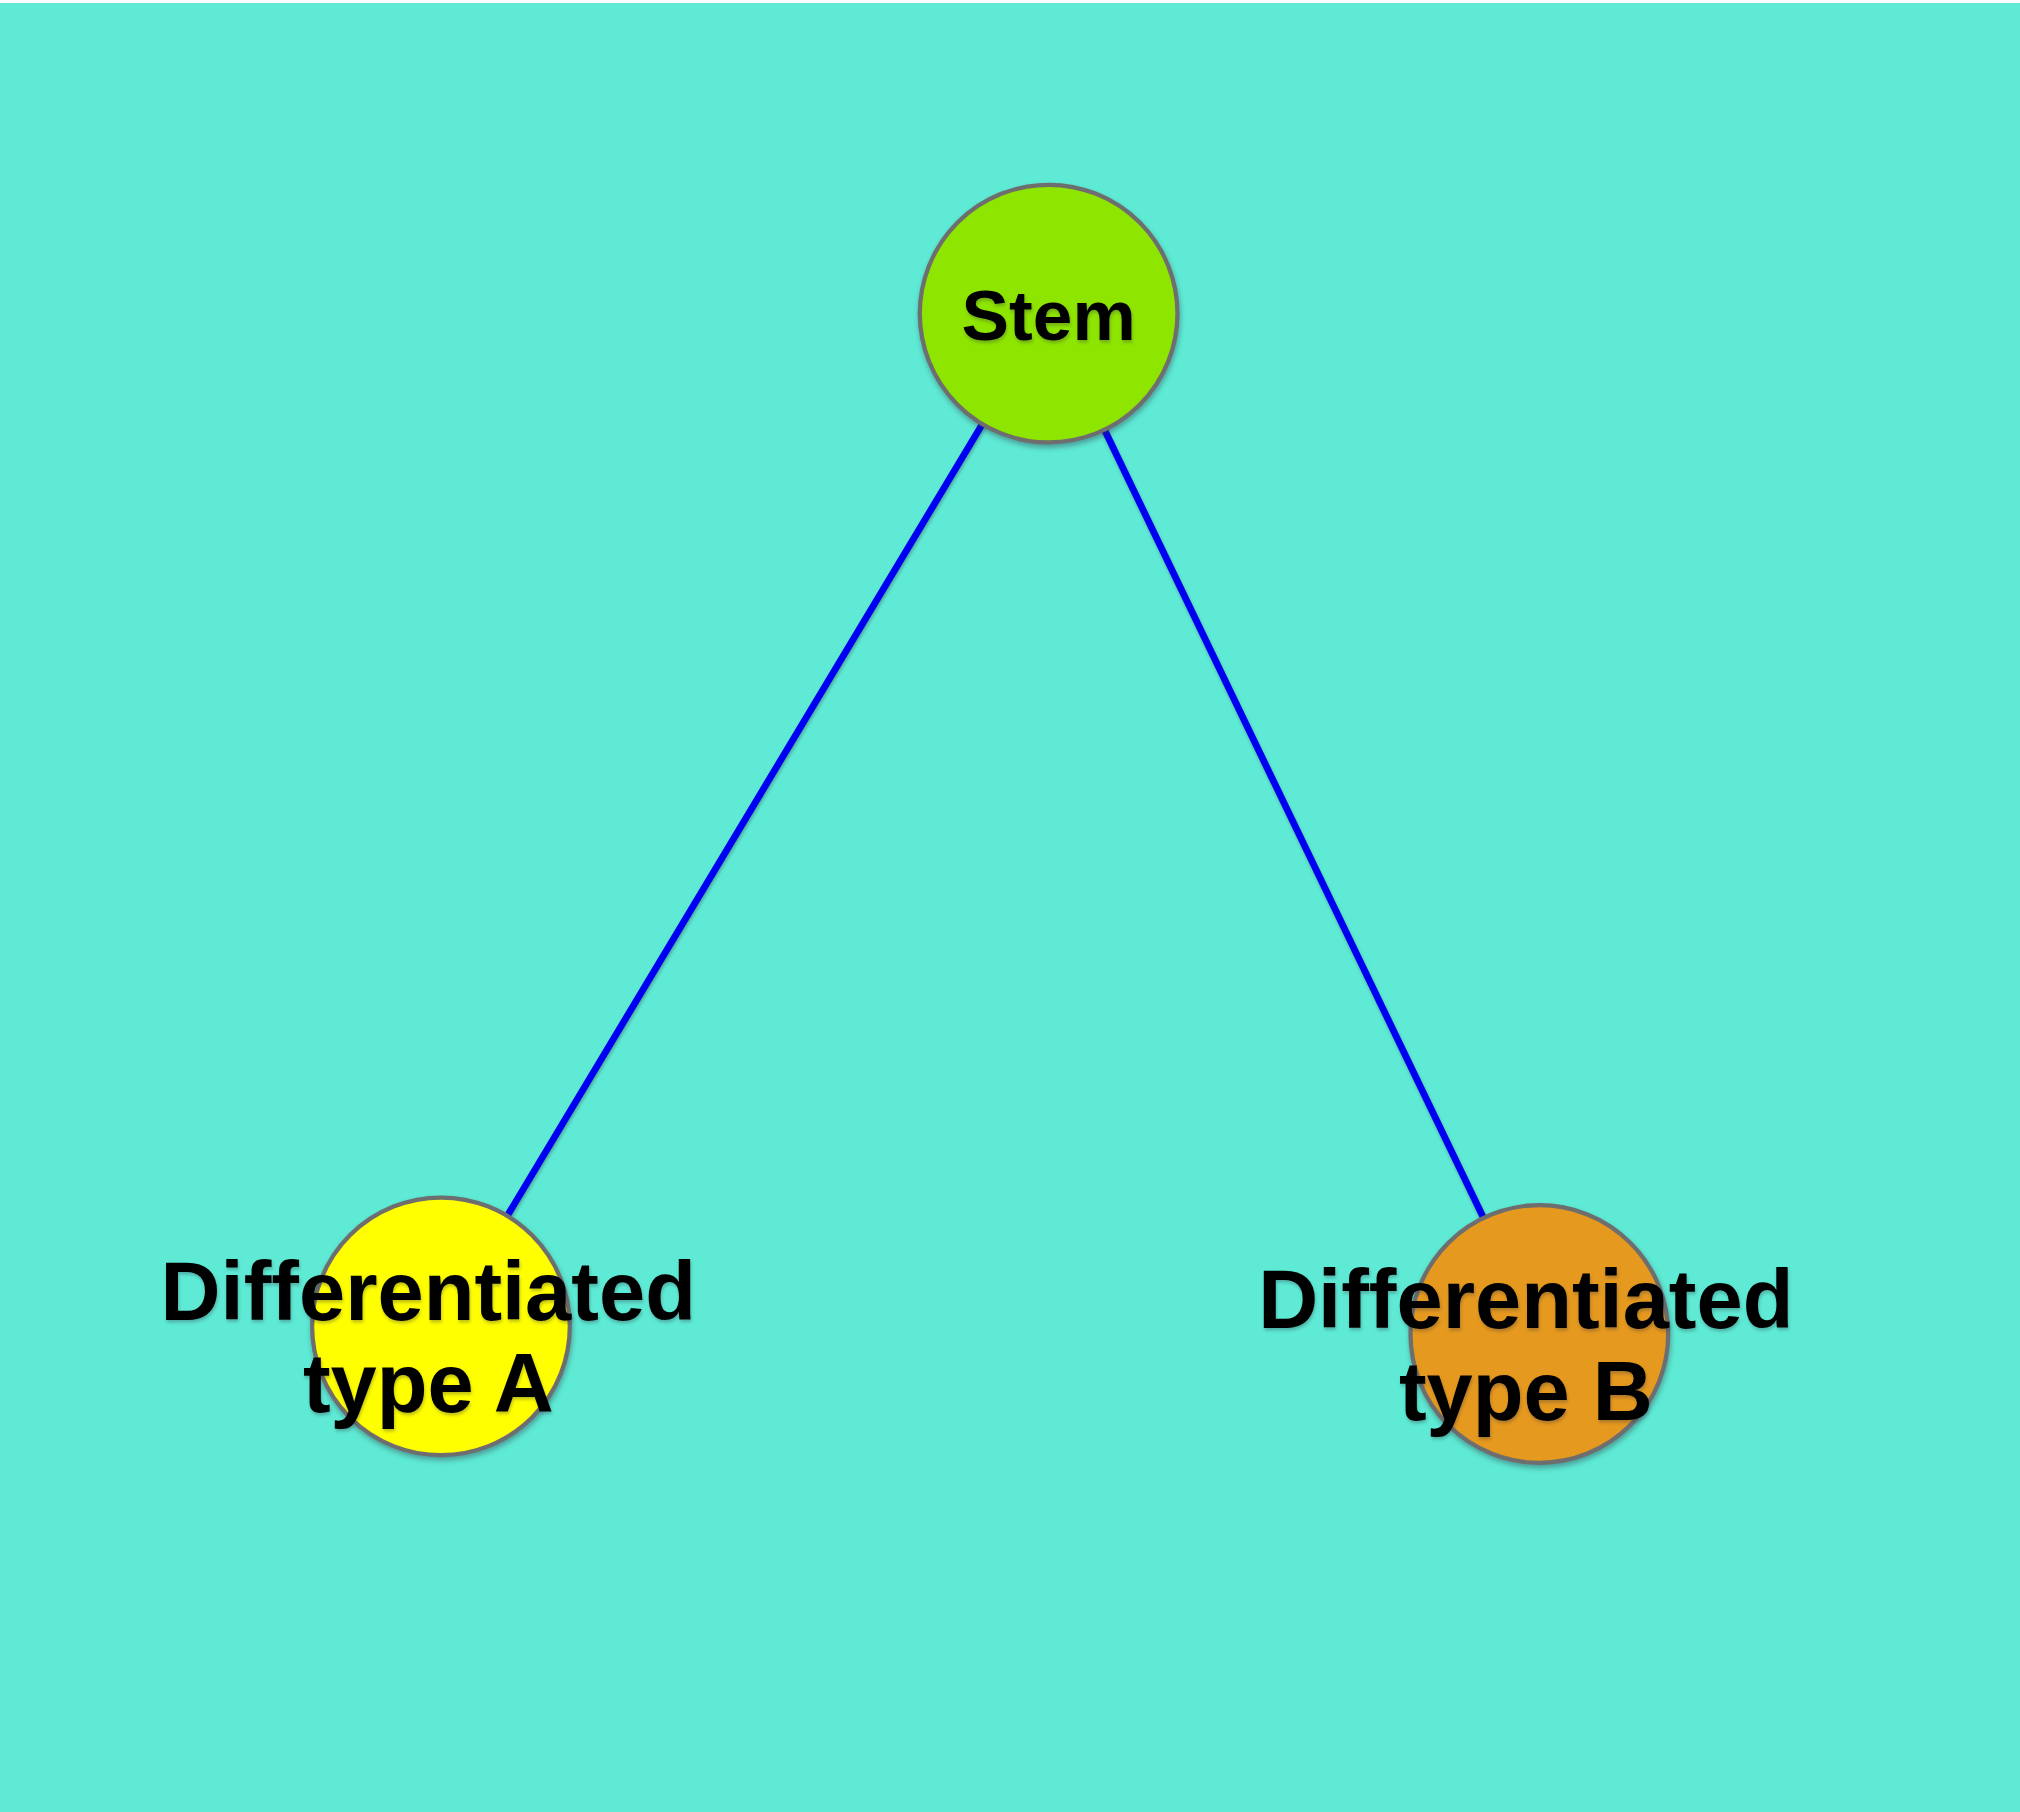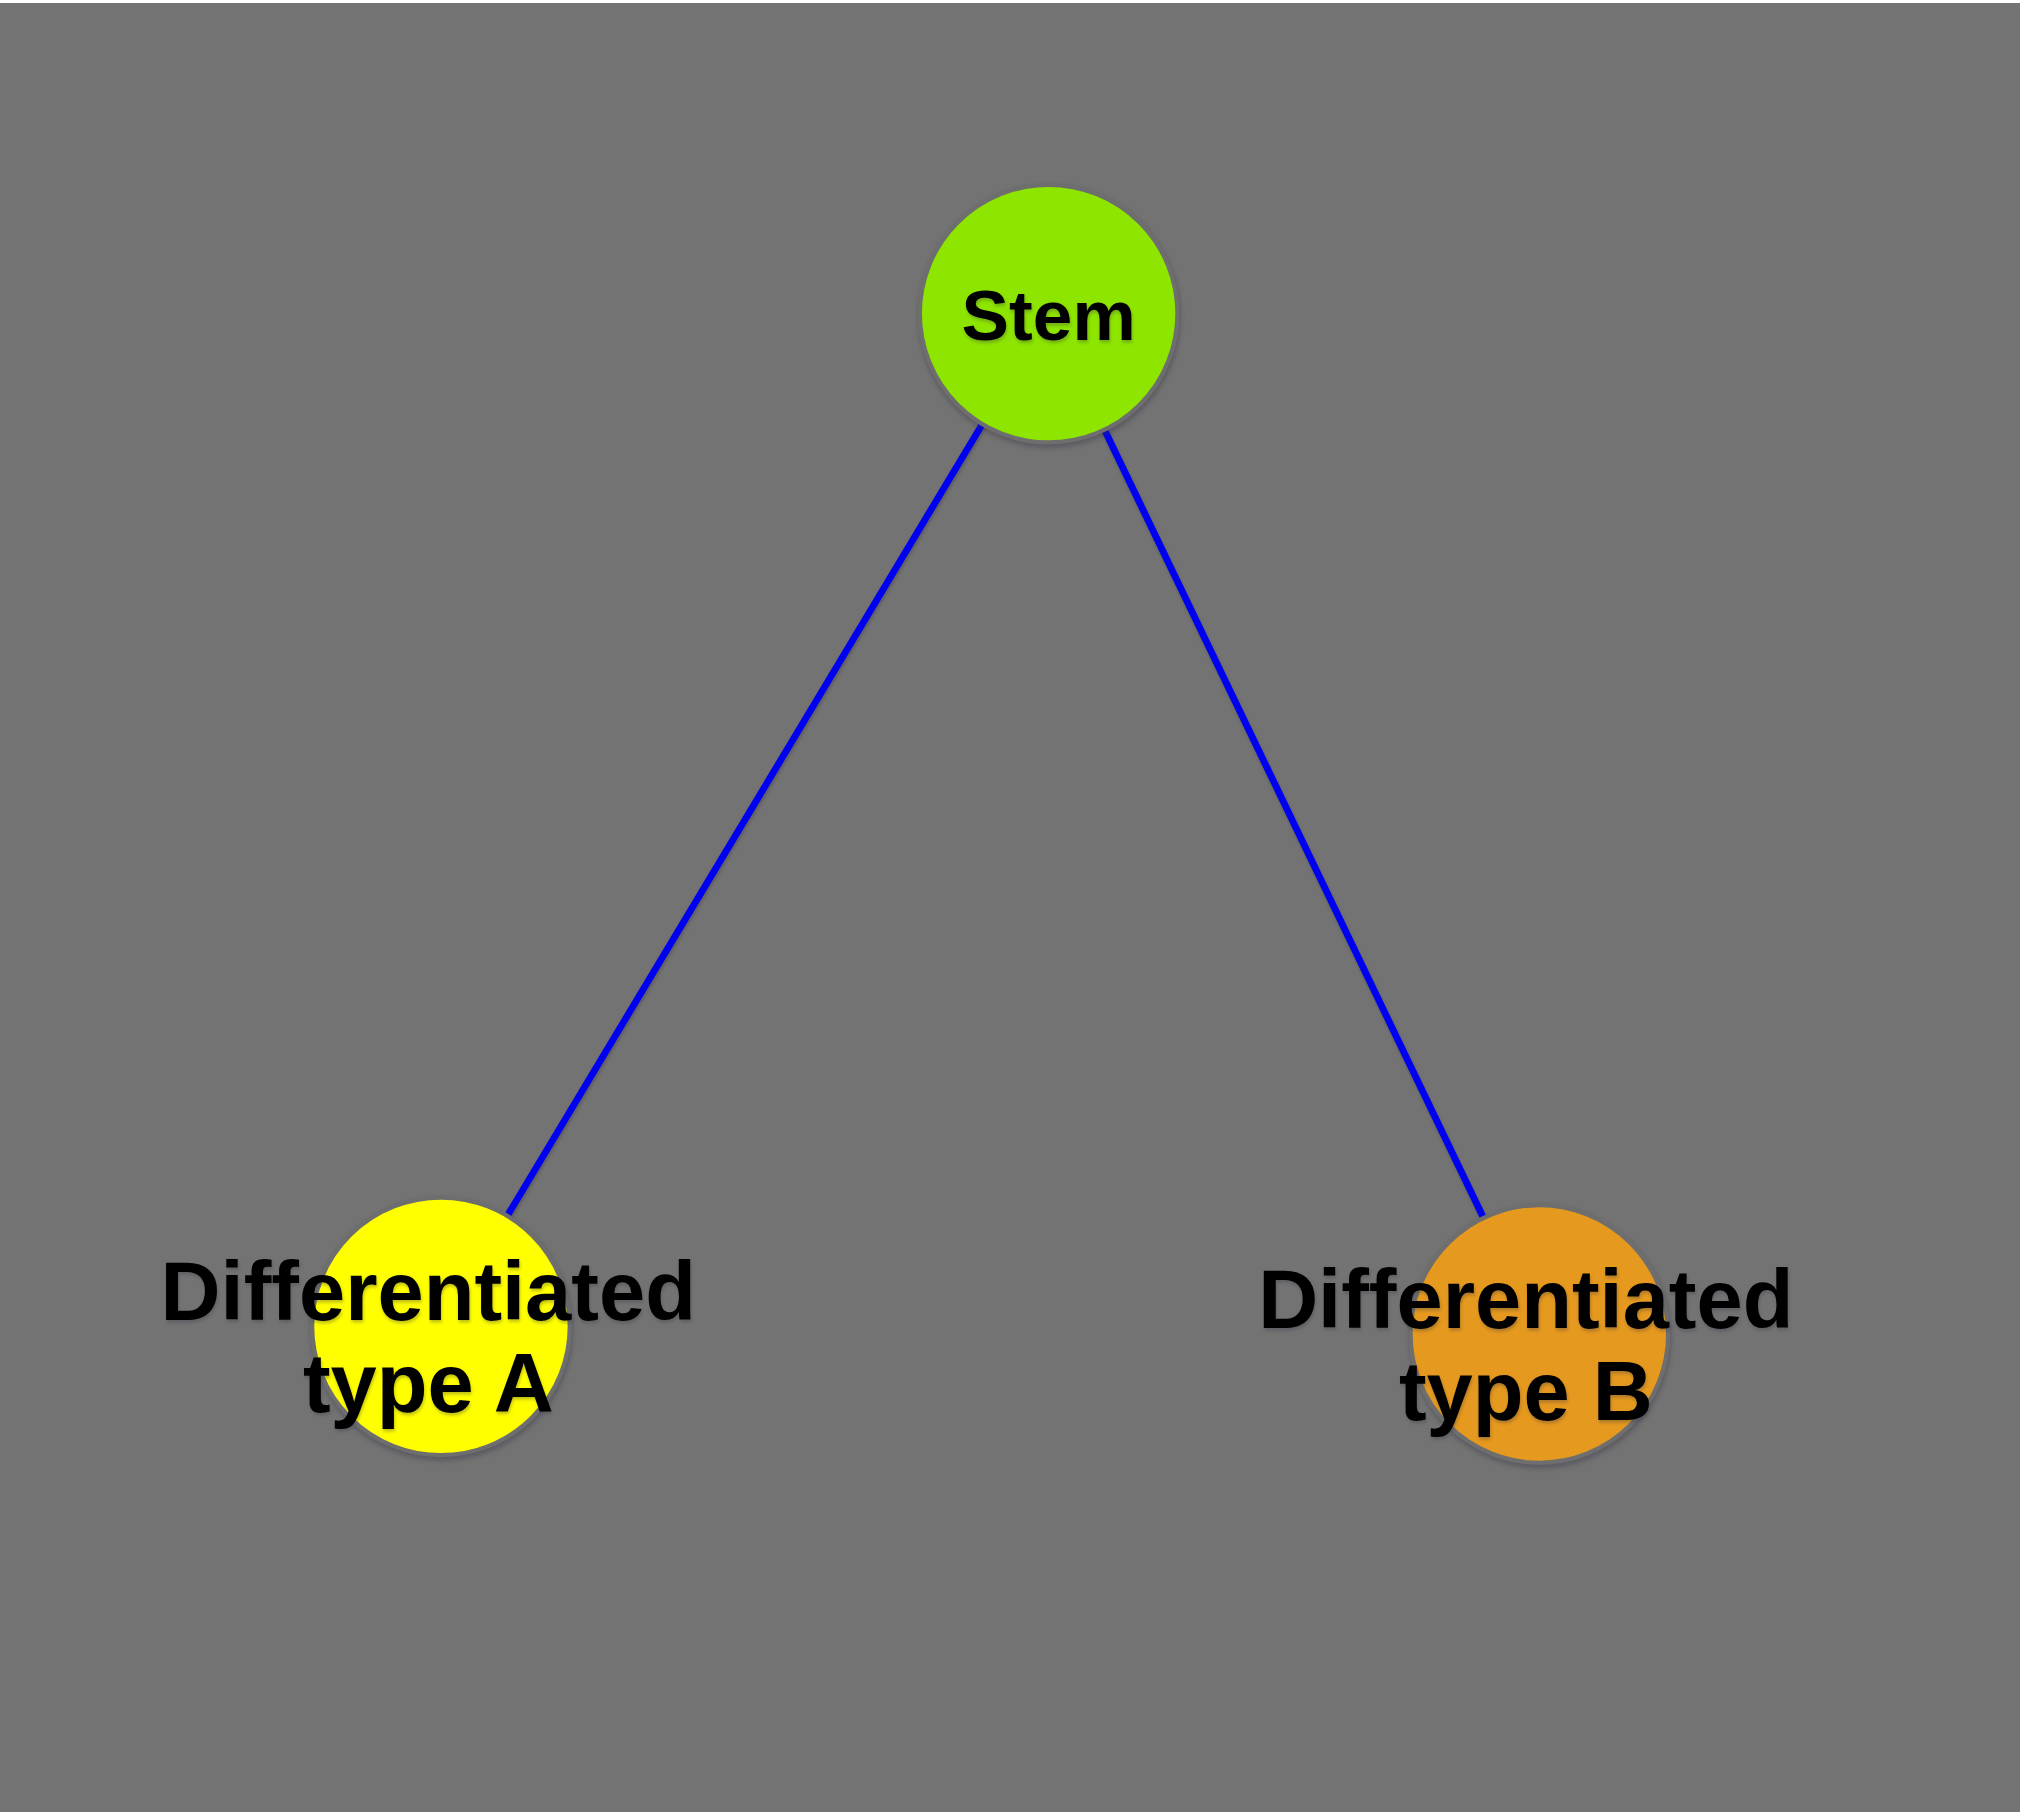--- a/index.html
+++ b/index.html
@@ -44,21 +44,21 @@
     font-weight: bold;
     text-anchor: middle;
     filter: drop-shadow(1px 3px 2px rgba(50,50,70,0.30));
   }
   .label-stem { font-size: 84px; }
   .label-diff { font-size: 98px; }
 </style>
 </head>
 <body>
 
-<div class="canvas" style="background: #737373; text-decoration: underline;">
+<div class="canvas" style="background: #5eead4; text-decoration: underline;">
 
   <div class="top-strip" style="background: rgb(255, 255, 255);"></div>
 
   <svg class="diagram" viewBox="0 0 2384 2138">
 
     <line class="edge" x1="1237" y1="370" x2="520" y2="1565" style="stroke: rgb(0, 0, 240);"></line>
 
     <line class="edge" x1="1237" y1="370" x2="1816" y2="1574" style="stroke: rgb(0, 0, 240);"></line>
 
     <g>

